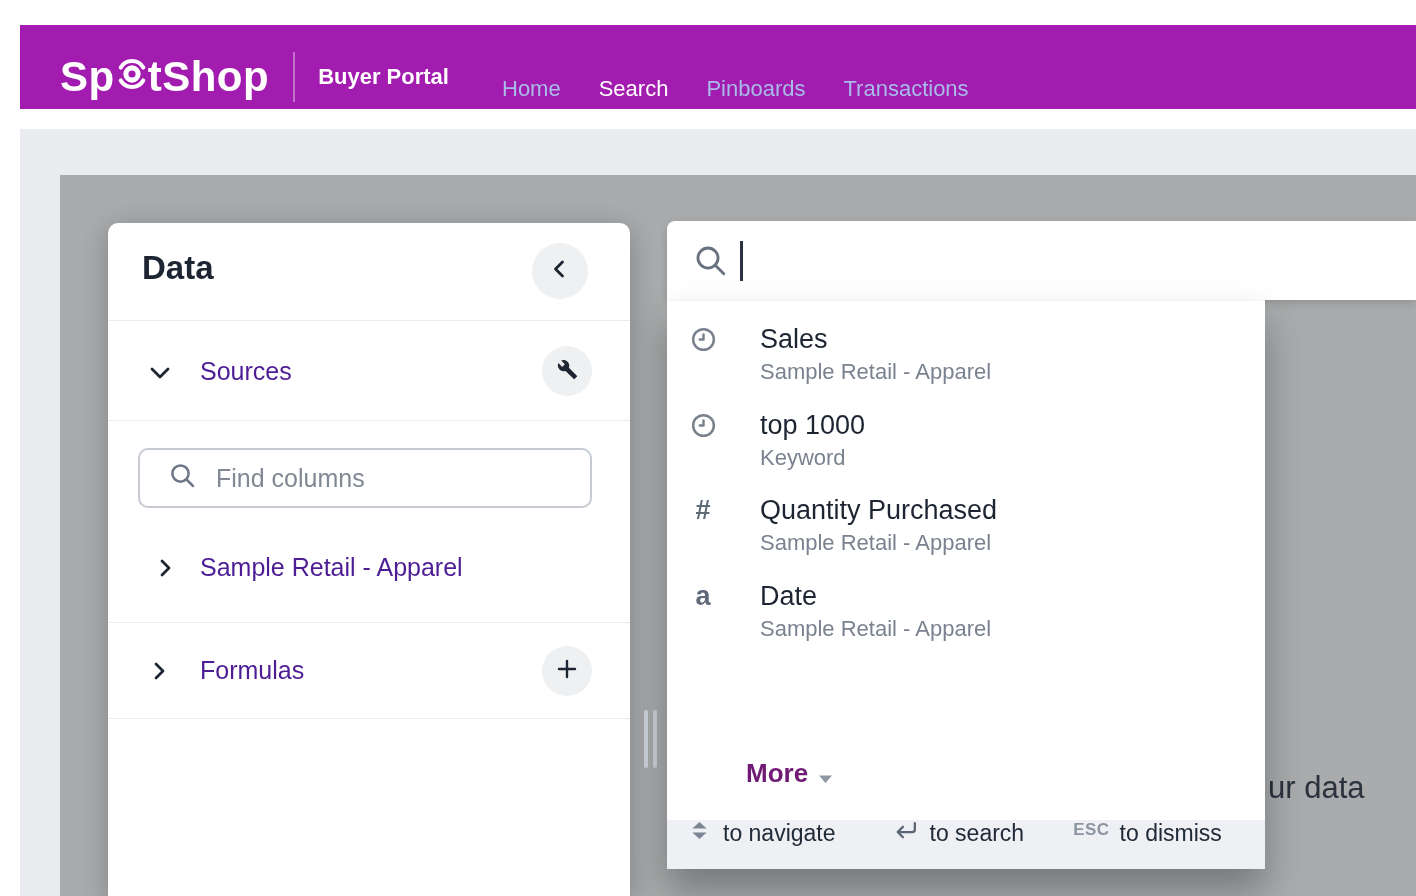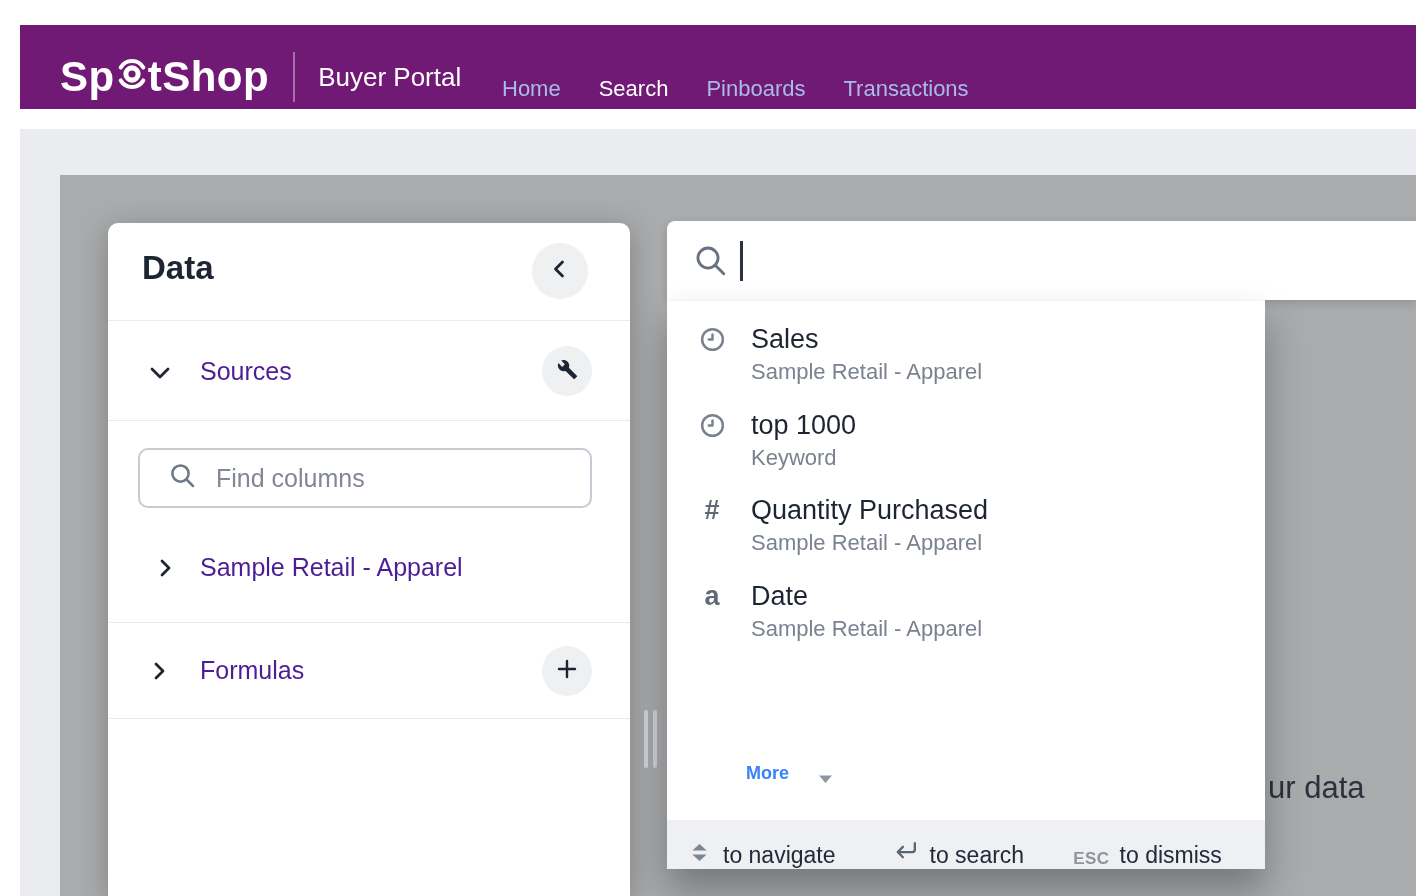--- a/index.html
+++ b/index.html
@@ -1,25 +1,25 @@
 <!DOCTYPE html>
 <html><head>
 <meta charset="utf-8">
 <style>
   html,body{margin:0;padding:0;background:#fff;}
   #stage{position:relative;width:1416px;height:896px;background:#fff;overflow:hidden;
          font-family:"Liberation Sans","DejaVu Sans",sans-serif;-webkit-font-smoothing:antialiased;}
 
   
-  .topbar{position:absolute;left:20px;top:25px;right:0;height:84px;background:#701a75;}
+  .topbar{position:absolute;left:20px;top:25px;right:0;height:84px;background:#a21caf;}
   .brand{position:absolute;left:40px;top:0;height:104px;display:flex;align-items:center;}
   .logo{display:flex;align-items:center;color:#fff;font-size:42px;font-weight:800;letter-spacing:.5px;}
   .logo svg{margin:4px -2px 0 -1px;}
   .brand-divider{width:2px;height:50px;background:rgba(255,255,255,.38);margin:0 23px 0 24px;}
-  .portal{color:#fff;font-size:26px;font-weight:400;}
+  .portal{color:#fff;font-size:22px;font-weight:700;}
   .topnav{position:absolute;left:482px;top:12px;height:104px;display:flex;gap:38px;align-items:stretch;}
   .nav-item{position:relative;display:flex;align-items:center;font-size:22px;color:#a9bce9;cursor:pointer;text-decoration:none;}
   .nav-item.active{color:#fff;}
   .nav-item.active::after{content:"";position:absolute;left:0;right:0;bottom:12px;height:5px;background:#fff;}
 
   
   .content-bg{position:absolute;left:20px;top:129px;right:0;bottom:0;background:#eaecef;}
   .backdrop{position:absolute;left:60px;top:175px;right:0;bottom:0;background:#a9abac;}
   .hint-text{position:absolute;left:1268px;top:770px;font-size:31px;color:#2b323d;}
 
@@ -47,29 +47,29 @@
   
   .search-bar{position:absolute;left:667px;top:221px;right:0;height:79px;background:#fff;
               border-radius:8px 0 0 0;box-shadow:0 3px 10px rgba(0,0,0,.15);}
   .search-bar .mag{position:absolute;left:26px;top:22px;}
   .caret{position:absolute;left:73px;top:20px;width:3px;height:40px;background:#2a3240;}
   .search-input{position:absolute;left:90px;top:18px;right:20px;height:44px;border:none;outline:none;font-size:27px;
                 color:#1e2532;background:transparent;font-family:"Liberation Sans","DejaVu Sans",sans-serif;}
 
   .dropdown{position:absolute;left:667px;top:300px;width:598px;height:568px;background:#fff;
             border-top:1px solid #f3f4f6;box-sizing:border-box;box-shadow:0 22px 36px rgba(0,0,0,.3);}
-  .srow{position:absolute;left:9px;width:100%;height:70px;cursor:pointer;}
+  .srow{position:absolute;left:0;width:100%;height:70px;cursor:pointer;padding-left:18px;}
   .srow .s-icon{position:absolute;left:22px;top:3px;width:28px;height:28px;display:flex;align-items:center;justify-content:center;}
   .glyph-icon{font-size:27px;font-weight:700;color:#5f6a79;line-height:28px;}
   .srow .s-title{margin-left:75px;font-size:27px;line-height:34px;color:#1e2532;white-space:nowrap;}
   .srow .s-sub{margin-left:75px;font-size:22px;line-height:31px;color:#7a8290;white-space:nowrap;}
-  .more-row{position:absolute;left:79px;top:456px;font-size:18px;font-weight:700;color:#3b82f6;line-height:32px;cursor:pointer;}
+  .more-row{position:absolute;left:79px;top:456px;font-size:26px;font-weight:700;color:#701a75;line-height:32px;cursor:pointer;}
   .more-caret{position:absolute;left:151px;top:469px;cursor:pointer;}
 
-  .sfooter{position:absolute;left:0;right:0;top:519px;height:49px;background:#eef0f3;display:flex;align-items:flex-end;
+  .sfooter{position:absolute;left:0;right:0;top:519px;height:49px;background:#eef0f3;display:flex;align-items:flex-start;
            font-size:23px;color:#212a38;white-space:nowrap;}
   .sfooter .f-ic1{margin-left:21px;}
   .sfooter .f-l1{margin-left:12px;}
   .sfooter .f-ic2{margin-left:56px;}
   .sfooter .f-l2{margin-left:11px;}
   .sfooter .f-esc{margin-left:49px;font-size:17px;font-weight:700;color:#8d95a1;letter-spacing:.5px;}
   .sfooter .f-l3{margin-left:10px;}
 </style>
 </head>
 <body>

